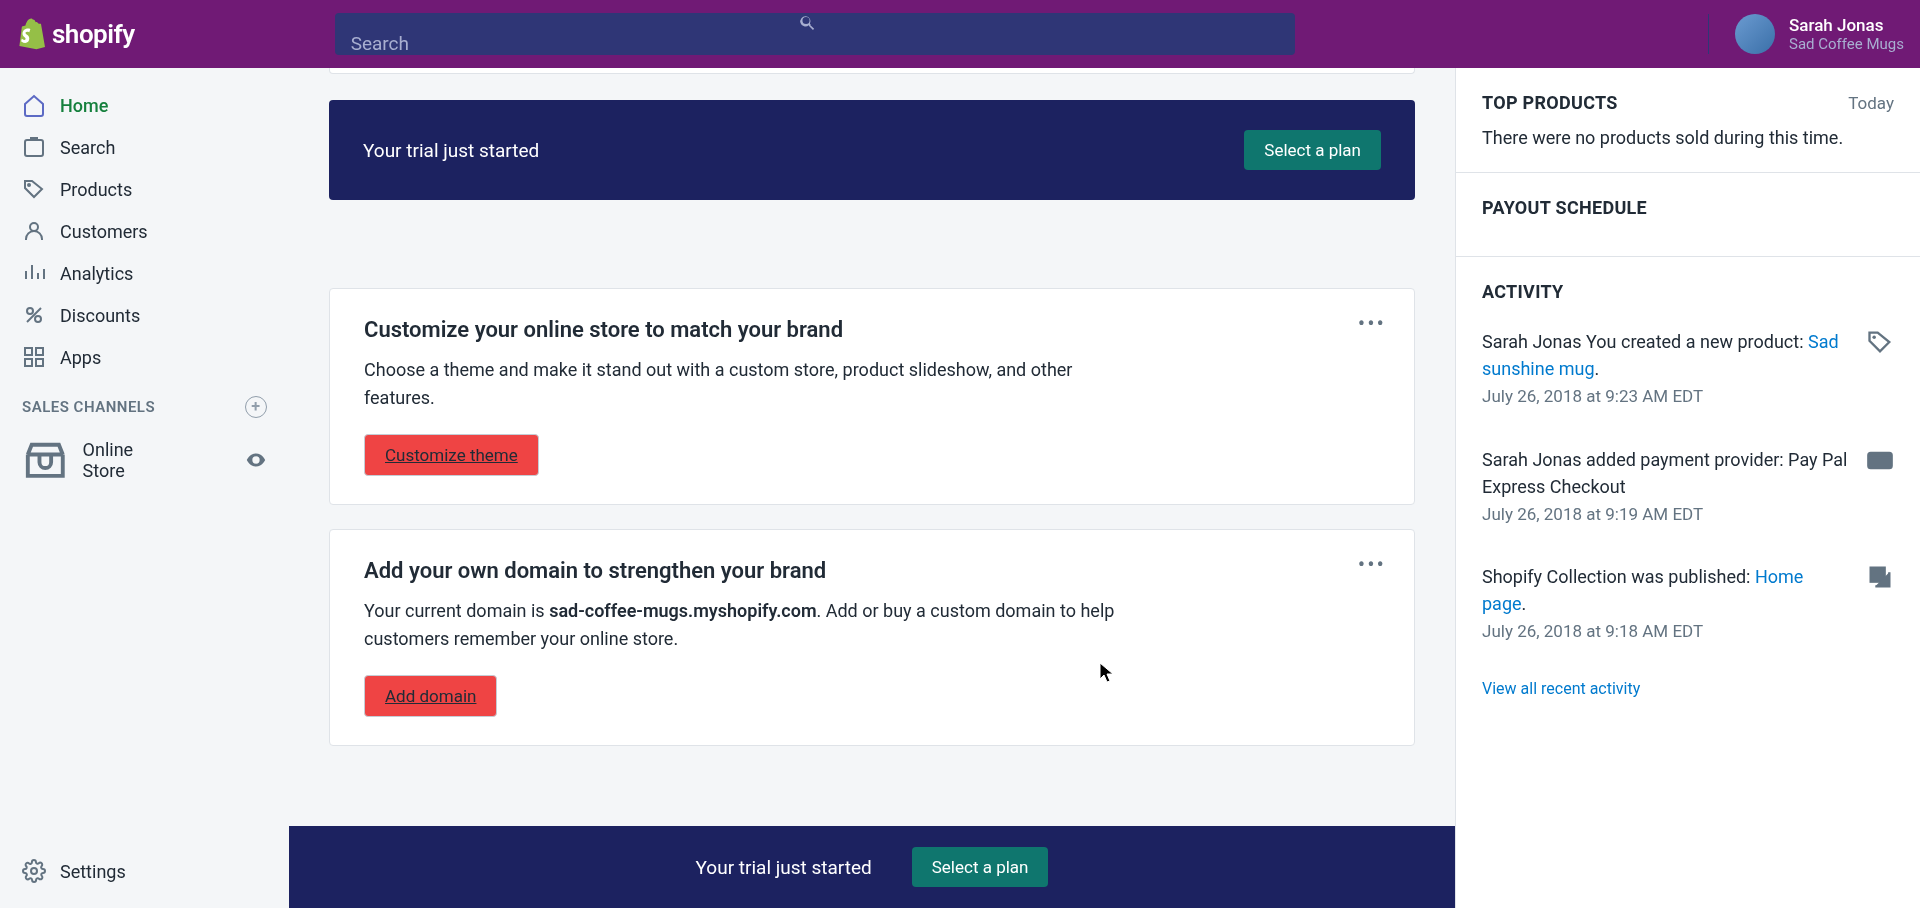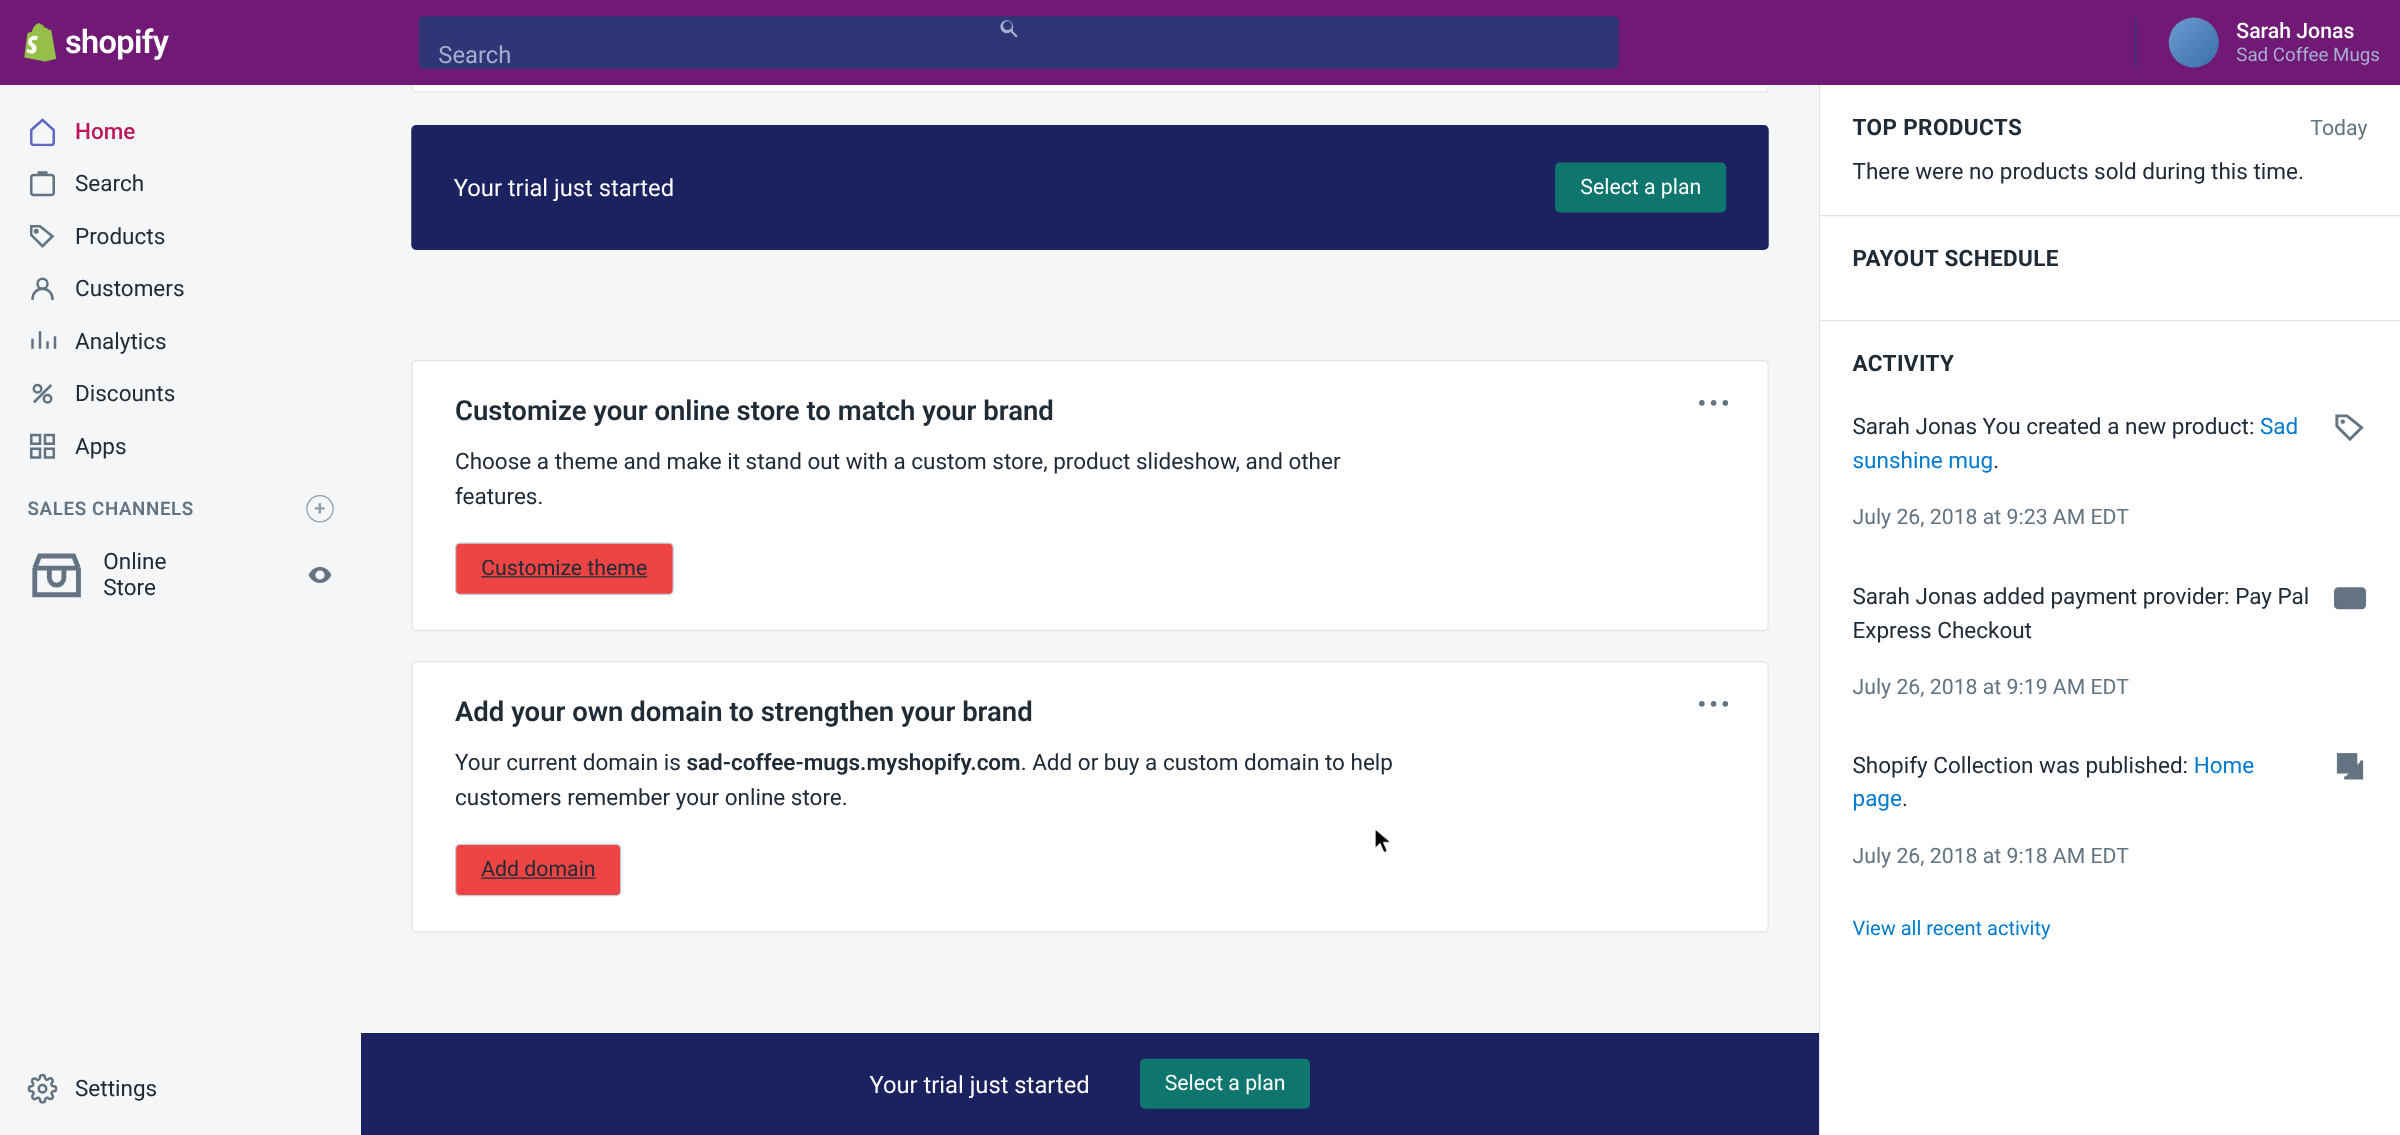--- a/index.html
+++ b/index.html
@@ -13,21 +13,21 @@
 .search-input { background: transparent; border: none; outline: none; color: #fff; font-size: 19px; width: 100%; }
 .search-input::placeholder { color: #a8aed0; }
 .profile { display: flex; align-items: center; gap: 14px; padding-left: 26px; border-left: 1px solid #2f3676; margin-left: auto; }
 .avatar { width: 40px; height: 40px; border-radius: 50%; background: linear-gradient(135deg,#6b9bd1,#3a6fa8); }
 .profile-txt { color: #fff; }
 .profile-name { font-size: 17px; font-weight: 500; }
 .profile-sub { font-size: 15px; color: #a8aed0; }
 .layout { display: flex; height: calc(100% - 68px); }
 .sidebar { width: 289px; background: #f4f6f8; padding: 16px 8px; display: flex; flex-direction: column; }
 .nav-item { display: flex; align-items: center; gap: 14px; padding: 9px 14px; border-radius: 4px; color: #212b36; font-size: 18px; cursor: pointer; }
-.nav-item.active { color: #be185d; font-weight: 500; }
+.nav-item.active { color: #15803d; font-weight: 500; }
 .nav-item .icn { width: 24px; height: 24px; flex-shrink: 0; }
 .section-hdr { display: flex; align-items: center; justify-content: space-between; padding: 18px 14px 10px; color: #637381; font-size: 15px; font-weight: 600; letter-spacing: 0.5px; }
 .plus-btn { width: 22px; height: 22px; border-radius: 50%; border: 1.5px solid #919eab; display: flex; align-items: center; justify-content: center; color: #919eab; font-size: 16px; line-height: 1; cursor: pointer; }
 .nav-sub { display: flex; align-items: center; justify-content: space-between; padding: 9px 14px; color: #212b36; font-size: 18px; cursor: pointer; }
 .nav-sub .left { display: flex; align-items: center; gap: 14px; }
 .eye-icn { width: 22px; height: 22px; fill: #637381; }
 .settings { margin-top: auto; }
 .main { flex: 1; display: flex; overflow: hidden; }
 .center { flex: 1; padding: 0 40px; overflow-y: auto; display: flex; flex-direction: column; }
 .trial-card { background: #1c2260; border-radius: 4px; padding: 30px 34px; display: flex; align-items: center; justify-content: space-between; margin-top: 26px; margin-bottom: 88px; }
@@ -40,21 +40,21 @@
 .card-btn { background: #ef4444; border: 1px solid #c4cdd5; padding: 10px 20px; border-radius: 4px; font-size: 17px; color: #212b36; cursor: pointer; text-decoration: underline; }
 .right { width: 465px; background: #fff; border-left: 1px solid #dfe3e8; overflow-y: auto; }
 .panel { border-bottom: 1px solid #dfe3e8; padding: 24px 26px; }
 .panel-hdr { display: flex; justify-content: space-between; align-items: center; margin-bottom: 14px; }
 .panel-title { font-size: 18px; font-weight: 700; color: #212b36; letter-spacing: 0.3px; }
 .panel-meta { font-size: 17px; color: #637381; }
 .panel-text { font-size: 18px; color: #212b36; }
 .link { color: #007ace; cursor: pointer; }
 .activity-item { padding: 18px 26px; display: flex; gap: 18px; }
 .act-body { flex: 1; font-size: 18px; color: #212b36; line-height: 1.5; }
-.act-time { color: #637381; font-size: 17px; margin-top: 20px; }
+.act-time { color: #637381; font-size: 17px; margin-top: 2px; }
 .act-icn { width: 28px; height: 28px; fill: #637381; flex-shrink: 0; }
 .view-all { padding: 16px 26px; }
 .footer-bar { position: fixed; bottom: 0; left: 289px; right: 465px; height: 82px; background: #1c2260; display: flex; align-items: center; justify-content: center; gap: 40px; z-index: 10; }
 .cursor { position: fixed; left: 1100px; top: 663px; width: 16px; height: 20px; z-index: 100; pointer-events: none; }
 .bold { font-weight: 600; }
 </style>
 </head>
 <body>
 
 <div class="topbar">

